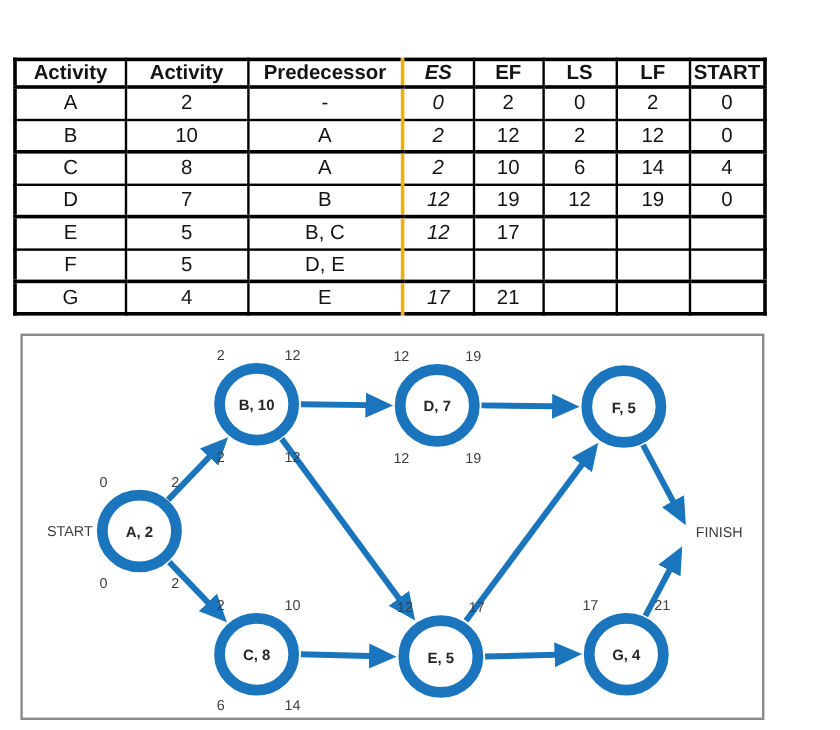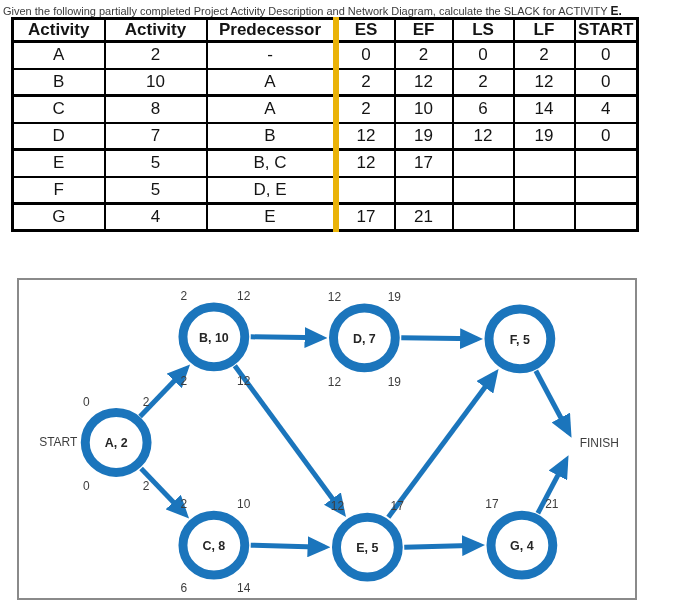--- a/index.html
+++ b/index.html
@@ -3,45 +3,42 @@
 <meta charset="utf-8">
 <style>
   * { margin:0; padding:0; box-sizing:border-box; }
   body { background:#fff; }
   .page { position:relative; width:700px; height:608px; background:#ffffff;
           font-family:"Liberation Sans", sans-serif; overflow:hidden; }
   .title { position:absolute; left:3px; top:4px; font-size:11px; color:#3c3c3c;
            white-space:nowrap; letter-spacing:0; }
   .title b { font-size:12px; color:#1a1a1a; }
 
-  table.activity { position:absolute; left:11px; top:17px; border-collapse:collapse;
+  table.activity { position:absolute; left:11px; top:48px; border-collapse:collapse;
                    table-layout:fixed; width:625px; border:3px solid #000; }
   table.activity th, table.activity td {
       border:2px solid #000; text-align:center; vertical-align:middle;
       font-size:17px; color:#141414; padding:0; overflow:hidden; }
   table.activity th { font-weight:bold; height:23px; border-bottom:3px solid #000; }
   table.activity td { height:27px; font-weight:normal; }
-  table.activity td.col-es, table.activity th.col-es { border-left:6px solid #eab308; }
+  table.activity td.col-es, table.activity th.col-es { border-left:3px solid #eab308;font-style:italic; }
   table.activity tr.thick td { border-bottom:3px solid #000; }
 
   .diagram { position:absolute; left:17px; top:278px; width:620px; height:322px;
              border:2px solid #8a8a8a; background:#fff; }
   .diagram svg { display:block; width:100%; height:100%; }
   .diagram text { font-family:"Liberation Sans", sans-serif; fill:#3d3d3d; font-size:12px; }
   .diagram text.node-label { font-weight:bold; font-size:12.5px; fill:#262626; }
   .diagram text.terminal { font-size:12px; fill:#3d3d3d; }
 </style>
 </head>
 <body>
 
 <div class="page">
 
-  <div class="title">
-    <span>Given the following partially completed Project Activity Description and Network Diagram, calculate the SLACK for ACTIVITY </span><b>E.</b>
-  </div>
 
   <table class="activity">
     <colgroup>
       <col style="width:92px">
         <col style="width:102px">
         <col style="width:129px">
       <col style="width:59px">
         <col style="width:58px">
         <col style="width:61px">
       <col style="width:61px">

